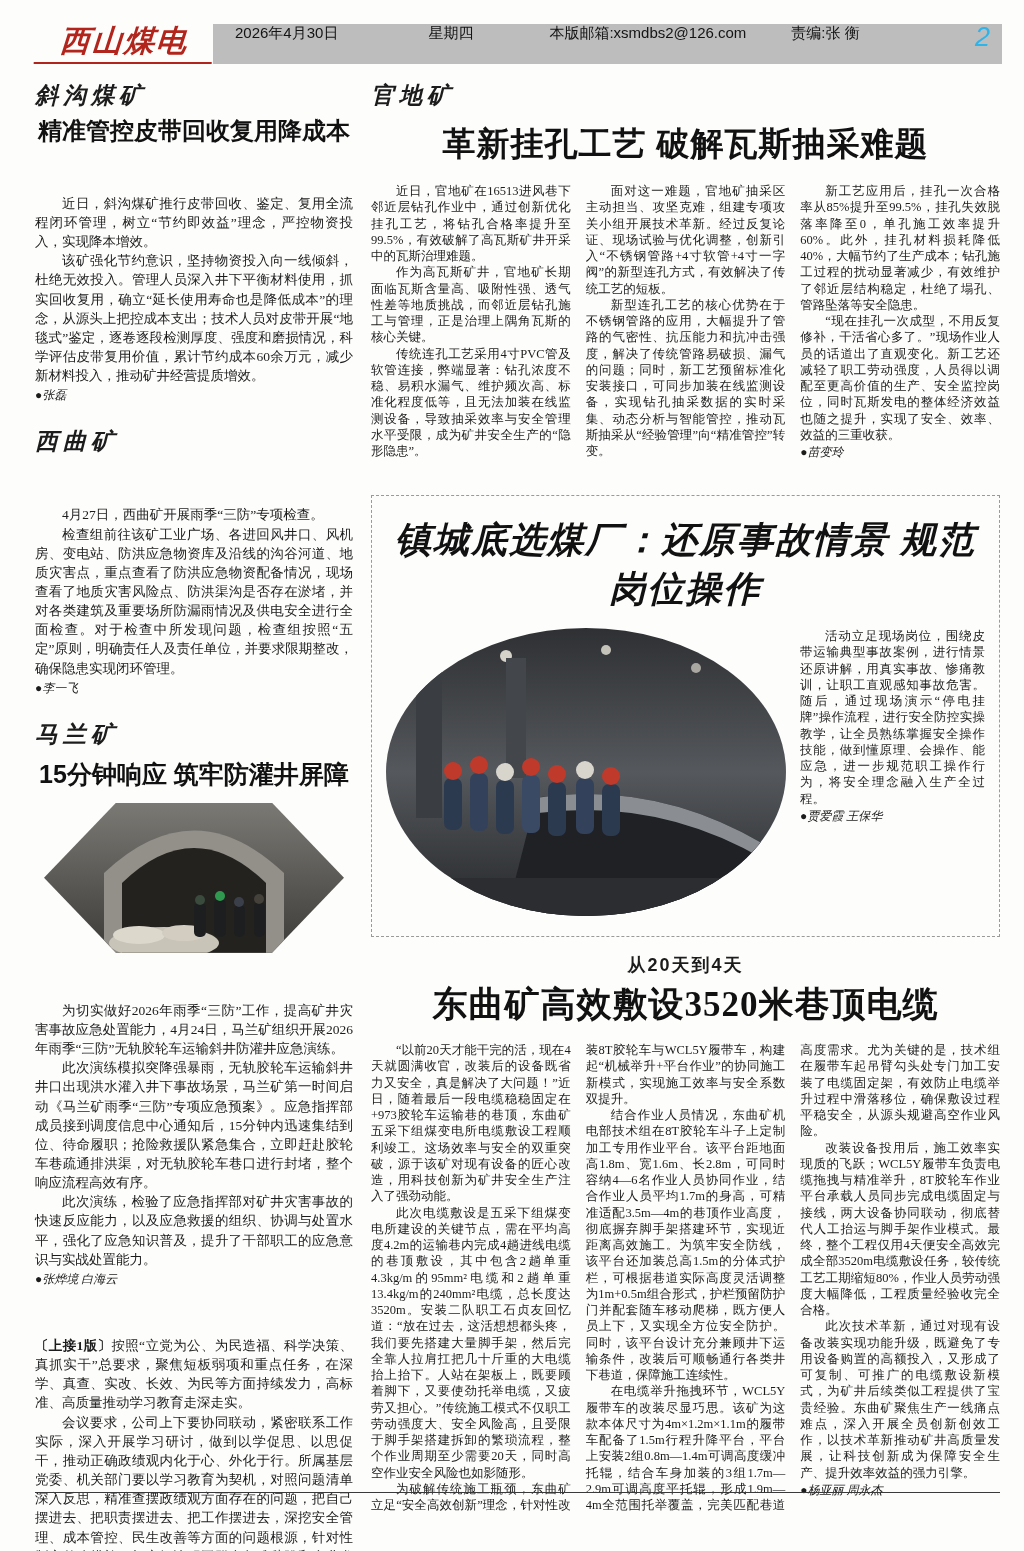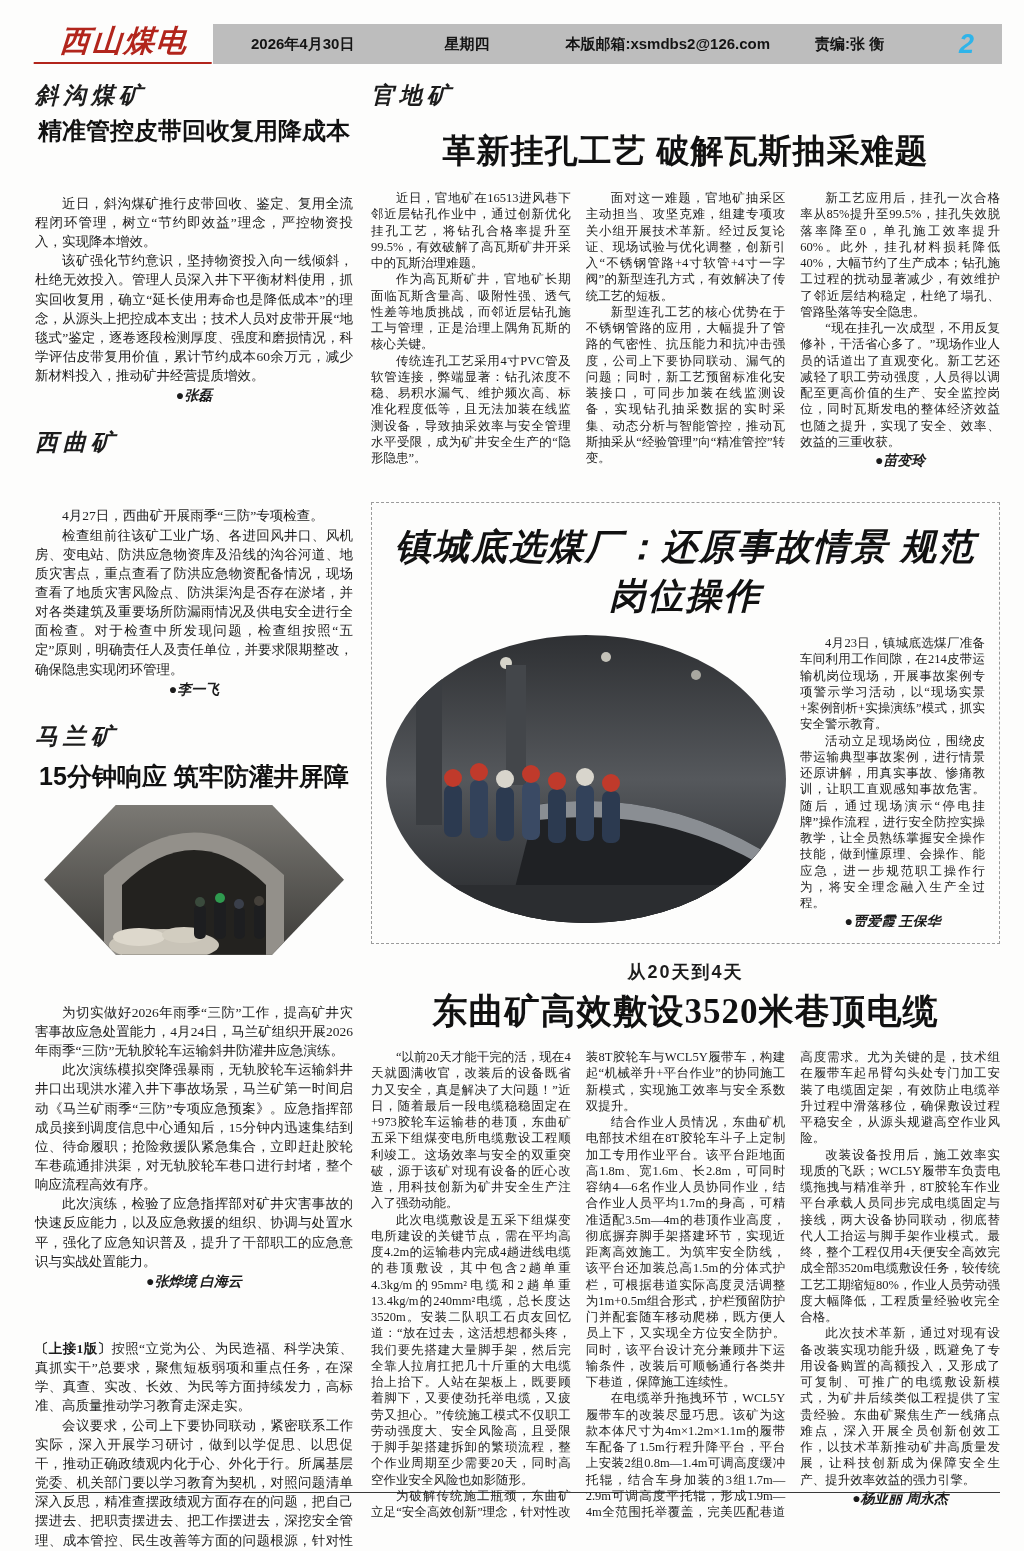--- a/index.html
+++ b/index.html
@@ -11,56 +11,56 @@
   }
   
   .header { position:absolute; top:24px; left:35px; right:22px; height:40px; display:flex; align-items:stretch; }
   .masthead {
     width:178px; display:flex; align-items:center; justify-content:center;
     font-size:30px; font-weight:bold; font-style:italic; letter-spacing:2px;
     color:#b2251c; border-bottom:2px solid #b2251c; padding-bottom:4px;
     transform:skewX(-4deg);
   }
   .header-bar {
-    flex:1; background:#bdbdbd; display:flex; align-items:center;
+    flex:1; background:#bdbdbd; display:flex; align-items:flex-start;
     font-family:"Liberation Sans","DejaVu Sans",sans-serif;
-    font-weight:bold; font-size:15px; color:#141414; padding:0 28px;
+    font-weight:normal; font-size:15px; color:#141414; padding:0 12px;
   }
   .hb-date { margin-left:10px; }
   .hb-week { margin-left:90px; }
   .hb-mail { margin-left:76px; }
   .hb-editor { margin-left:45px; }
   .hb-page { margin-left:auto; color:#2fb4e9; font-size:27px; font-style:italic; line-height:1; }
   
   .content { position:absolute; top:80px; left:35px; right:24px; display:flex; gap:18px; }
   .col-left { width:318px; flex:none; }
   .col-right { flex:1; min-width:0; }
   
   .kicker { font-style:italic; font-weight:bold; font-size:23px; letter-spacing:5px; margin-bottom:6px; }
   .para { text-indent:2em; text-align:justify; }
   .body-lg { font-size:13.5px; line-height:1.42;margin-top:48px; }
   .body-sm { font-size:12.5px; line-height:1.3; }
-  .byline { text-align:center; font-style:italic; font-weight:bold; font-size:14px; margin-top:2px; }
+  .byline { text-align:left; font-style:italic; font-weight:normal; font-size:12px; margin-top:2px; }
   .hl-sans { font-family:"Liberation Sans","DejaVu Sans",sans-serif; font-weight:bold; color:#111; }
   .hl-serif { font-weight:bold; color:#111; }
   
   .art { margin-bottom:22px; }
   .art-hl1 { font-size:24px; text-align:center; line-height:1.2; margin:6px 0 16px; }
   .art-hl2 { font-size:29px; text-align:center; letter-spacing:1px; margin:10px 0 18px; }
   .art-hl3 { font-size:25px; text-align:center; margin:8px 0 12px; }
   
   .hex-photo {
     width:300px; height:150px; margin:2px auto 12px;
     clip-path:polygon(24% 0, 76% 0, 100% 50%, 76% 100%, 24% 100%, 0 50%);
   }
   .hex-photo svg { display:block; }
   
   .cont-lead { font-weight:bold; font-style:normal; }
   
-  .guandi-kicker { margin-bottom:18px; }
+  .guandi-kicker { margin-bottom:11px; }
   .guandi-hl { font-size:33px; text-align:center; letter-spacing:1px; margin:4px 0 16px; }
   .cols3 { columns:3; column-gap:15px; overflow:hidden; }
   .guandi-body { height:302px; }
   
   .feature-box { border:1px dashed #9a9a9a; padding:12px 14px 16px; margin:10px 0 16px; }
   .feature-hl { font-size:36px; font-weight:bold; font-style:italic; text-align:center; letter-spacing:2px; margin:8px 0 14px; color:#111; }
   .feature-flex { display:flex; gap:14px; align-items:flex-start; }
   .ellipse-photo { width:400px; height:288px; flex:none; border-radius:50%; overflow:hidden; }
   .ellipse-photo svg { display:block; }
   .feature-text { flex:1; min-width:0; height:292px; overflow:hidden; }
@@ -160,21 +160,21 @@
     <div class="col-right">
 
       <div>
         <div class="kicker guandi-kicker">官地矿</div>
         <div class="hl-sans guandi-hl">革新挂孔工艺 破解瓦斯抽采难题</div>
         <div class="cols3 guandi-body body-sm">
           <p class="para">近日，官地矿在16513进风巷下邻近层钻孔作业中，通过创新优化挂孔工艺，将钻孔合格率提升至99.5%，有效破解了高瓦斯矿井开采中的瓦斯治理难题。</p>
           <p class="para">作为高瓦斯矿井，官地矿长期面临瓦斯含量高、吸附性强、透气性差等地质挑战，而邻近层钻孔施工与管理，正是治理上隅角瓦斯的核心关键。</p>
           <p class="para">传统连孔工艺采用4寸PVC管及软管连接，弊端显著：钻孔浓度不稳、易积水漏气、维护频次高、标准化程度低等，且无法加装在线监测设备，导致抽采效率与安全管理水平受限，成为矿井安全生产的“隐形隐患”。</p>
           <p class="para">面对这一难题，官地矿抽采区主动担当、攻坚克难，组建专项攻关小组开展技术革新。经过反复论证、现场试验与优化调整，创新引入“不锈钢管路+4寸软管+4寸一字阀”的新型连孔方式，有效解决了传统工艺的短板。</p>
-          <p class="para">新型连孔工艺的核心优势在于不锈钢管路的应用，大幅提升了管路的气密性、抗压能力和抗冲击强度，公司上下要协同联动、漏气的问题；同时，新工艺预留标准化安装接口，可同步加装在线监测设备，实现钻孔抽采数据的实时采集、动态分析与智能管控，推动瓦斯抽采从“经验管理”向“精准管控”转变。</p>
+          <p class="para">新型连孔工艺的核心优势在于不锈钢管路的应用，大幅提升了管路的气密性、抗压能力和抗冲击强度，解决了传统管路易破损、漏气的问题；同时，新工艺预留标准化安装接口，可同步加装在线监测设备，实现钻孔抽采数据的实时采集、动态分析与智能管控，推动瓦斯抽采从“经验管理”向“精准管控”转变。</p>
           <p class="para">新工艺应用后，挂孔一次合格率从85%提升至99.5%，挂孔失效脱落率降至0，单孔施工效率提升60%。此外，挂孔材料损耗降低40%，大幅节约了生产成本；钻孔施工过程的扰动显著减少，有效维护了邻近层结构稳定，杜绝了塌孔、管路坠落等安全隐患。</p>
           <p class="para">“现在挂孔一次成型，不用反复修补，干活省心多了。”现场作业人员的话道出了直观变化。新工艺还减轻了职工劳动强度，人员得以调配至更高价值的生产、安全监控岗位，同时瓦斯发电的整体经济效益也随之提升，实现了安全、效率、效益的三重收获。</p>
           <div class="byline">●苗变玲</div>
         </div>
       </div>
 
       <div class="feature-box">
         <div class="feature-hl">镇城底选煤厂：还原事故情景 规范岗位操作</div>
         <div class="feature-flex">
           <div class="ellipse-photo">
@@ -207,21 +207,20 @@
                   <circle cx="171" cy="146" r="9" fill="#c03a2b"></circle>
                 <rect x="190" y="150" width="18" height="56" rx="7" fill="#33425a"></rect>
                   <circle cx="199" cy="142" r="9" fill="#d8d5cc"></circle>
                 <rect x="216" y="156" width="18" height="52" rx="7" fill="#2c3a50"></rect>
                   <circle cx="225" cy="148" r="9" fill="#c03a2b"></circle>
               </g>
               <rect x="0" y="250" width="400" height="38" fill="#2b2d30"></rect>
             </svg>
           </div>
           <div class="feature-text body-sm">
-            <p class="para">4月23日，镇城底选煤厂准备车间利用工作间隙，在214皮带运输机岗位现场，开展事故案例专项警示学习活动，以“现场实景+案例剖析+实操演练”模式，抓实安全警示教育。</p>
             <p class="para">活动立足现场岗位，围绕皮带运输典型事故案例，进行情景还原讲解，用真实事故、惨痛教训，让职工直观感知事故危害。随后，通过现场演示“停电挂牌”操作流程，进行安全防控实操教学，让全员熟练掌握安全操作技能，做到懂原理、会操作、能应急，进一步规范职工操作行为，将安全理念融入生产全过程。</p>
             <div class="byline">●贾爱霞 王保华</div>
           </div>
         </div>
       </div>
 
       <div>
         <div class="dongqu-kicker">从20天到4天</div>
         <div class="hl-serif dongqu-hl">东曲矿高效敷设3520米巷顶电缆</div>
         <div class="cols3 dongqu-body body-sm">

